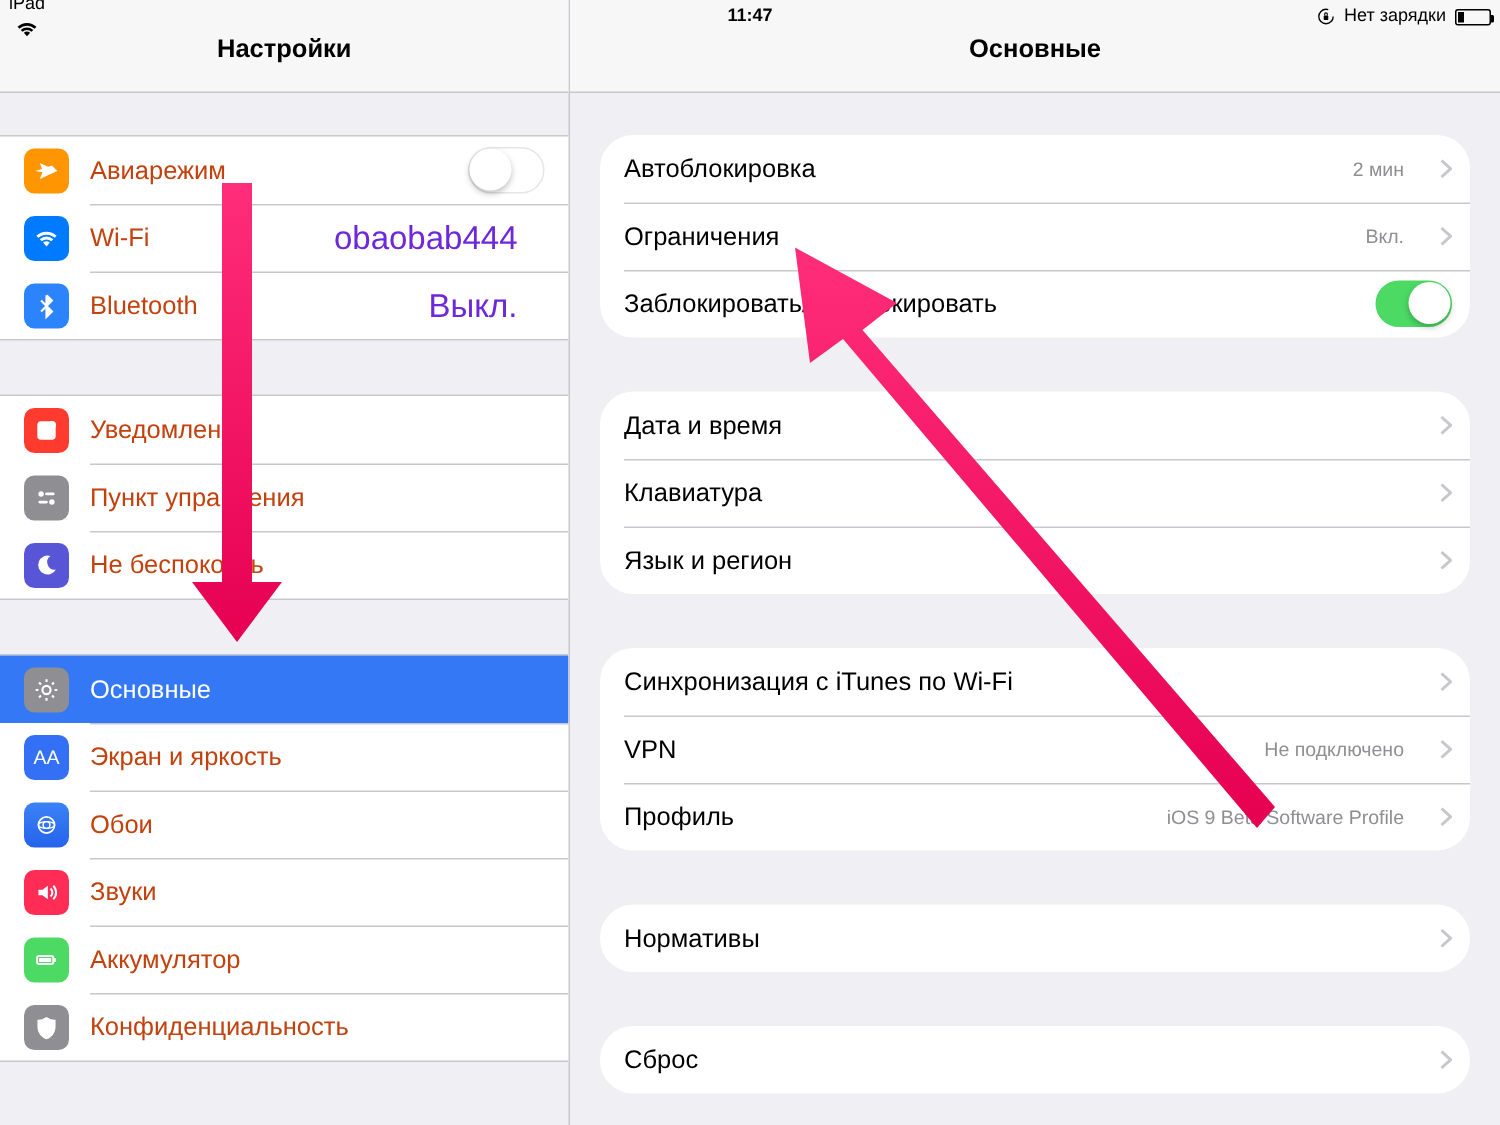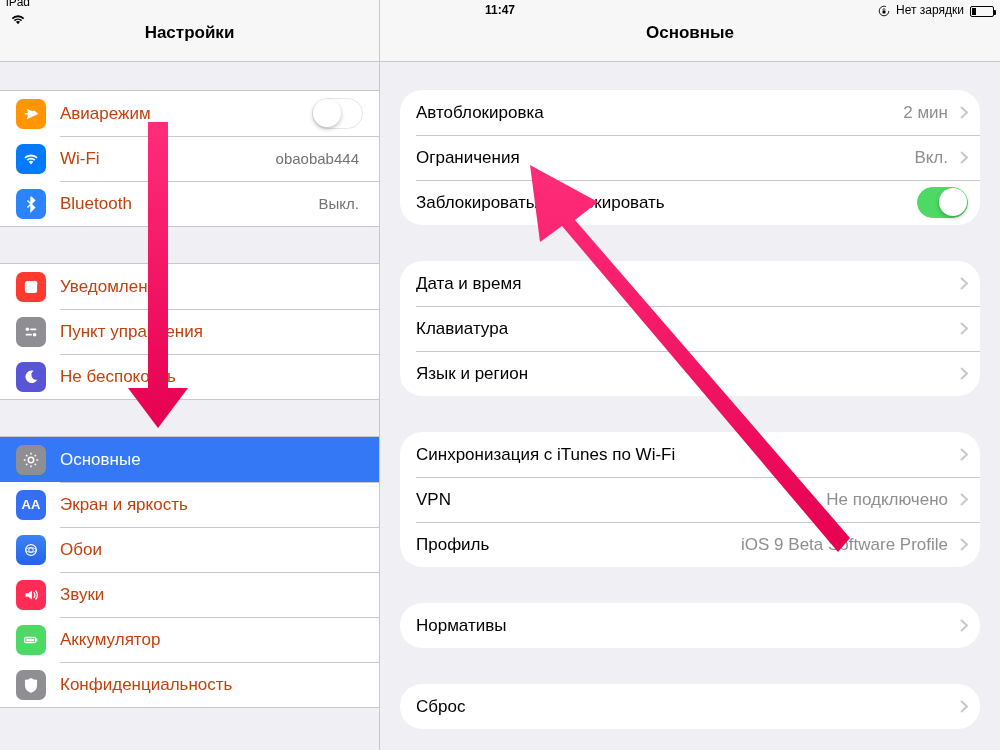--- a/index.html
+++ b/index.html
@@ -30,50 +30,50 @@
   .group { margin-top: 36px; background: #fff; border-top: 1px solid #c8c7cc; border-bottom: 1px solid #c8c7cc; }
   .group.first { margin-top: 28px; }
   .row { min-height: 45px; display: flex; align-items: center; padding: 0 16px; position: relative; font-size: 17px; }
   .row + .row::before { content: ""; position: absolute; top: 0; height: 1px; background: #c8c7cc; }
 
   
   .sidebar .row { padding-left: 16px; gap: 14px; }
   .sidebar .row + .row::before { left: 60px; right: 0; }
   .sidebar .icon { width: 30px; height: 30px; border-radius: 7px; display: flex; align-items: center; justify-content: center; flex-shrink: 0; }
   .sidebar .label { flex: 1; color: #c2410c; }
-  .sidebar .value { color: #737373; font-size: 15px; margin-right: 4px; }
+  .sidebar .value { color: #6d28d9; font-size: 22px; margin-right: 18px; }
   .row.selected { background: #3478f6; }
   .row.selected .label { color: #fff; }
 
   
   .toggle { width: 51px; height: 31px; border-radius: 16px; position: relative; flex-shrink: 0; }
   .toggle.off { background: #fff; border: 1.5px solid #e5e5ea; }
   .toggle.off .knob { left: 0; }
   .toggle.on { background: #4cd964; border: 1.5px solid #4cd964; }
   .toggle.on .knob { right: 0; }
   .toggle .knob { position: absolute; top: 0; width: 28px; height: 28px; border-radius: 50%; background: #fff; box-shadow: 0 2px 4px rgba(0,0,0,.25); }
 
   
   .main .group { margin-left: 20px; margin-right: 20px; border-radius: 22px; border: none; overflow: hidden; }
   .main .row + .row::before { left: 16px; right: 0; }
   .main .row { padding: 0 12px 0 16px; }
   .main .row .label { flex: 1; }
-  .main .row .value { color: #8e8e93; margin-right: 12px; font-size: 17px; }
+  .main .row .value { color: #8e8e93; margin-right: 24px; font-size: 13px; }
   .chevron { width: 8px; height: 13px; flex-shrink: 0; }
   .chevron polyline { fill: none; stroke: #c7c7cc; stroke-width: 2; }
 
   
   .bg-orange{background:#ff9500}.bg-blue{background:#007aff}.bg-lightblue{background:#2b84fb}
   .bg-red{background:#ff3b30}.bg-grey{background:#8e8e93}.bg-purple{background:#5856d6}
   .bg-darkblue{background:#3370f6}.bg-bluegrad{background:linear-gradient(#3b82f6,#2563eb)}
   .bg-green{background:#4cd964}.bg-redsolid{background:#ff2d55}.bg-lgrey{background:#8e8e93}
 
   .icon svg{width:18px;height:18px}
   .icon .g{fill:#fff}
-  .icon-text{color:#fff;font-weight:700;font-size:13px}
+  .icon-text{color:#fff;font-weight:400;font-size:13px}
 
   
   .arrow-layer { position: absolute; inset: 0; pointer-events: none; z-index: 10; }
 
 </style>
 </head>
 <body>
 
 <div class="root">
 

